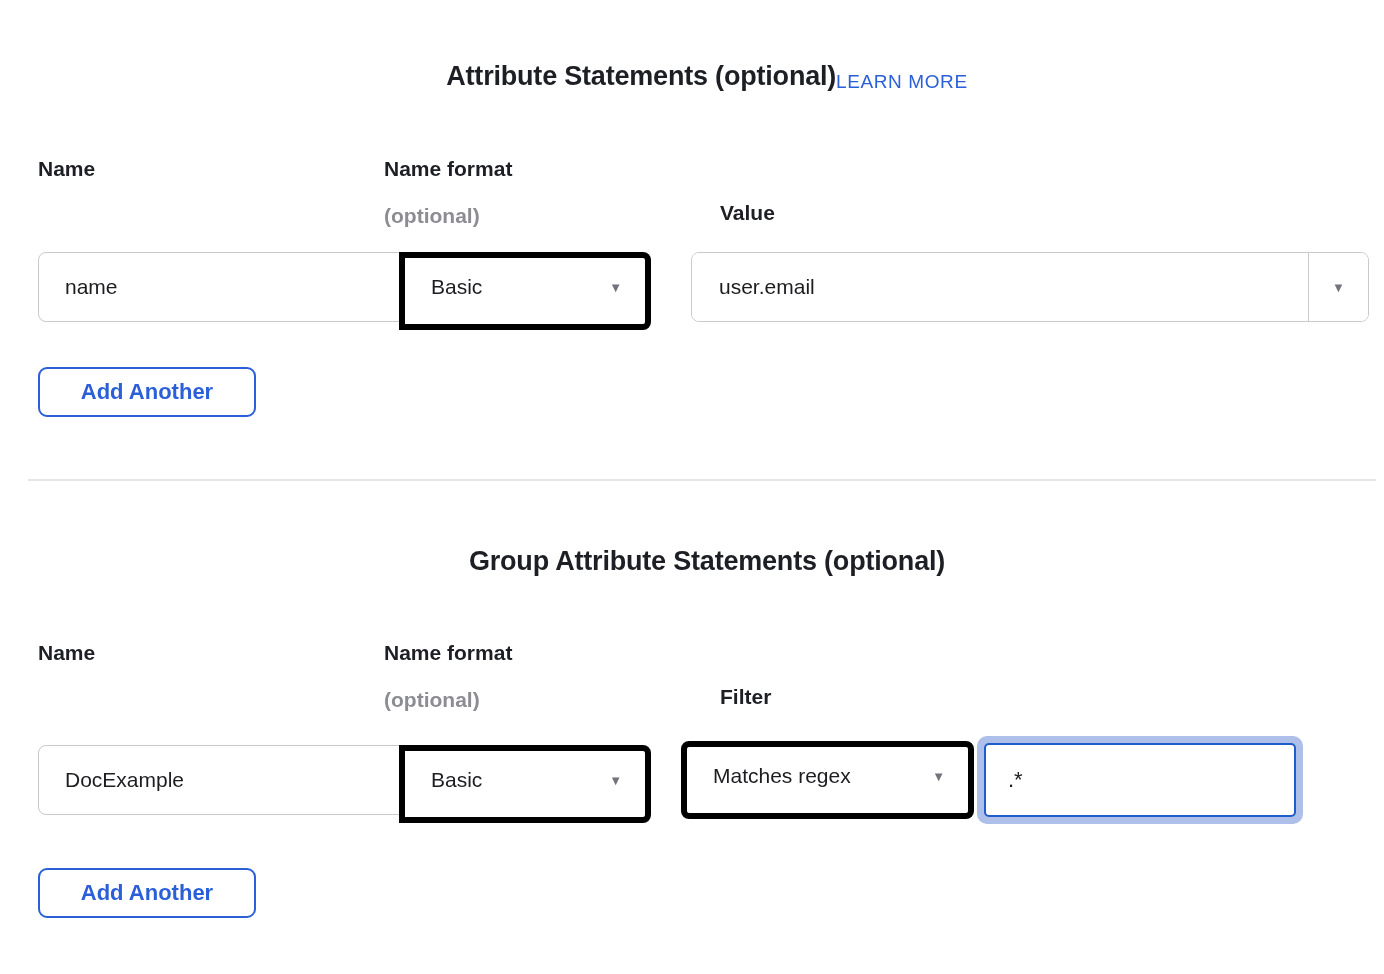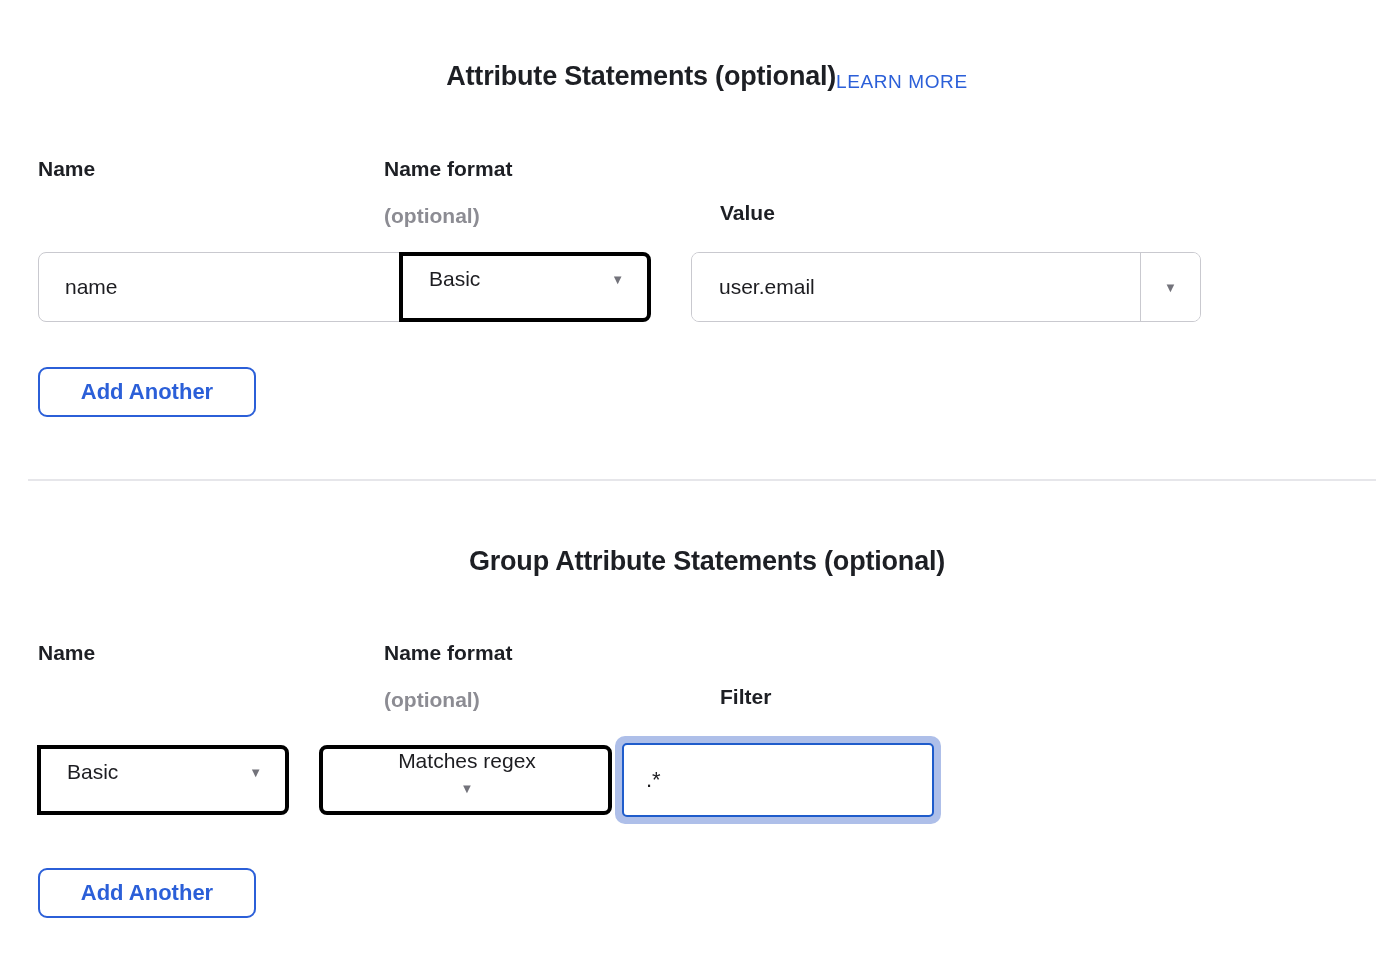--- a/index.html
+++ b/index.html
@@ -66,44 +66,44 @@
     border: 1px solid #c9c9cf;
     border-radius: 8px 0 0 8px;
     padding: 0 26px;
     font-family: "Liberation Sans", sans-serif;
     font-size: 21px;
     color: #1d1d21;
     outline: none;
     background: #fff;
   }
   .select {
-    height: 70px;
-    border: 4px solid #000000;
+    height: 78px;
+    border: 6px solid #000000;
     background: #fff;
     display: flex;
     align-items: center;
     justify-content: space-between;
-    padding: 0 23px 16px 26px;
+    padding: 0 23px 8px 26px;
     font-size: 21px;
     color: #1d1d21;
     cursor: pointer;
   }
   .select.fmt { width: 252px; margin-left: -1px; border-radius: 0 8px 8px 0; }
-  .select.standalone { width: 293px; margin-left: 30px; border-radius: 8px; flex-direction: column; }
+  .select.standalone { width: 293px; margin-left: 30px; border-radius: 8px; }
   .arrow {
     font-size: 13px;
     color: #73737b;
     line-height: 1;
     flex: none;
   }
 
   
   .value-group {
     margin-left: 40px;
-    width: 510px;
+    width: 678px;
     height: 70px;
     border: 1px solid #c9c9cf;
     border-radius: 8px;
     display: flex;
     overflow: hidden;
     background: #fff;
   }
   .value-group input {
     flex: 1;
     border: none;
@@ -227,20 +227,21 @@
         <span class="col-label">Name format</span>
         <span class="col-note">(optional)</span>
       </div>
       <div class="col c3">
         <span class="col-label">Filter</span>
       </div>
     </div>
 
     <div class="row">
       <div class="joined">
+        <input class="text-input" type="text" value="DocExample" style="">
         <div class="select fmt">
           <span>Basic</span>
           <span class="arrow">▼</span>
         </div>
       </div>
       <div class="select standalone">
         <span>Matches regex</span>
         <span class="arrow">▼</span>
       </div>
       <div class="focus-ring">

